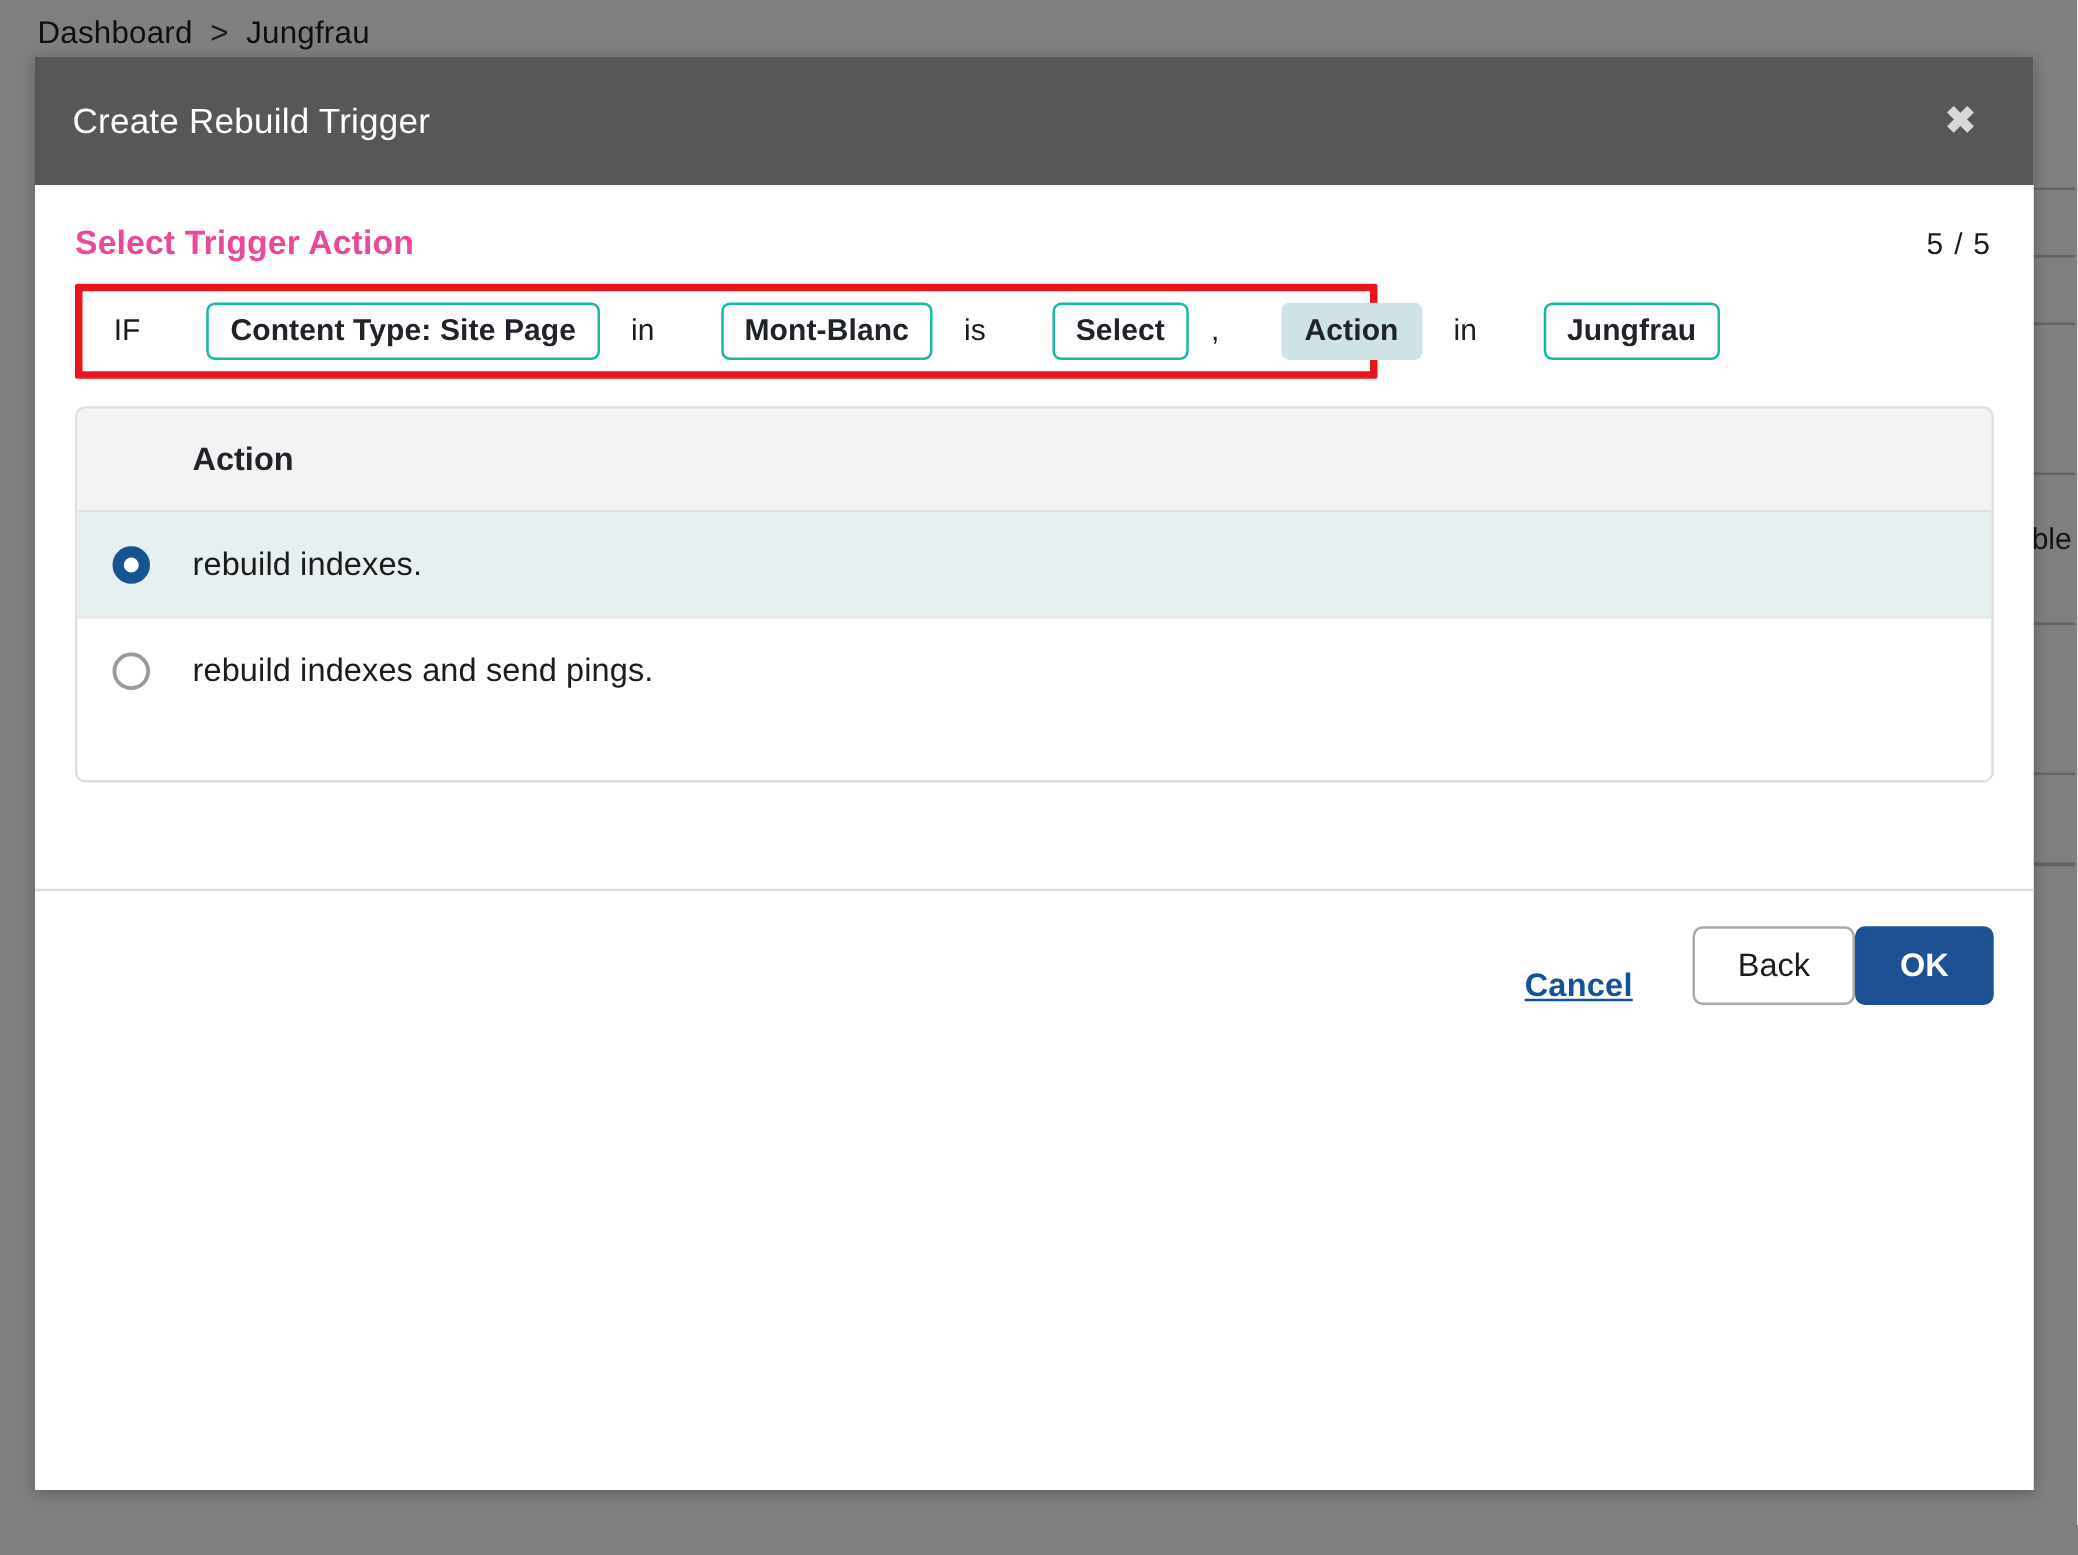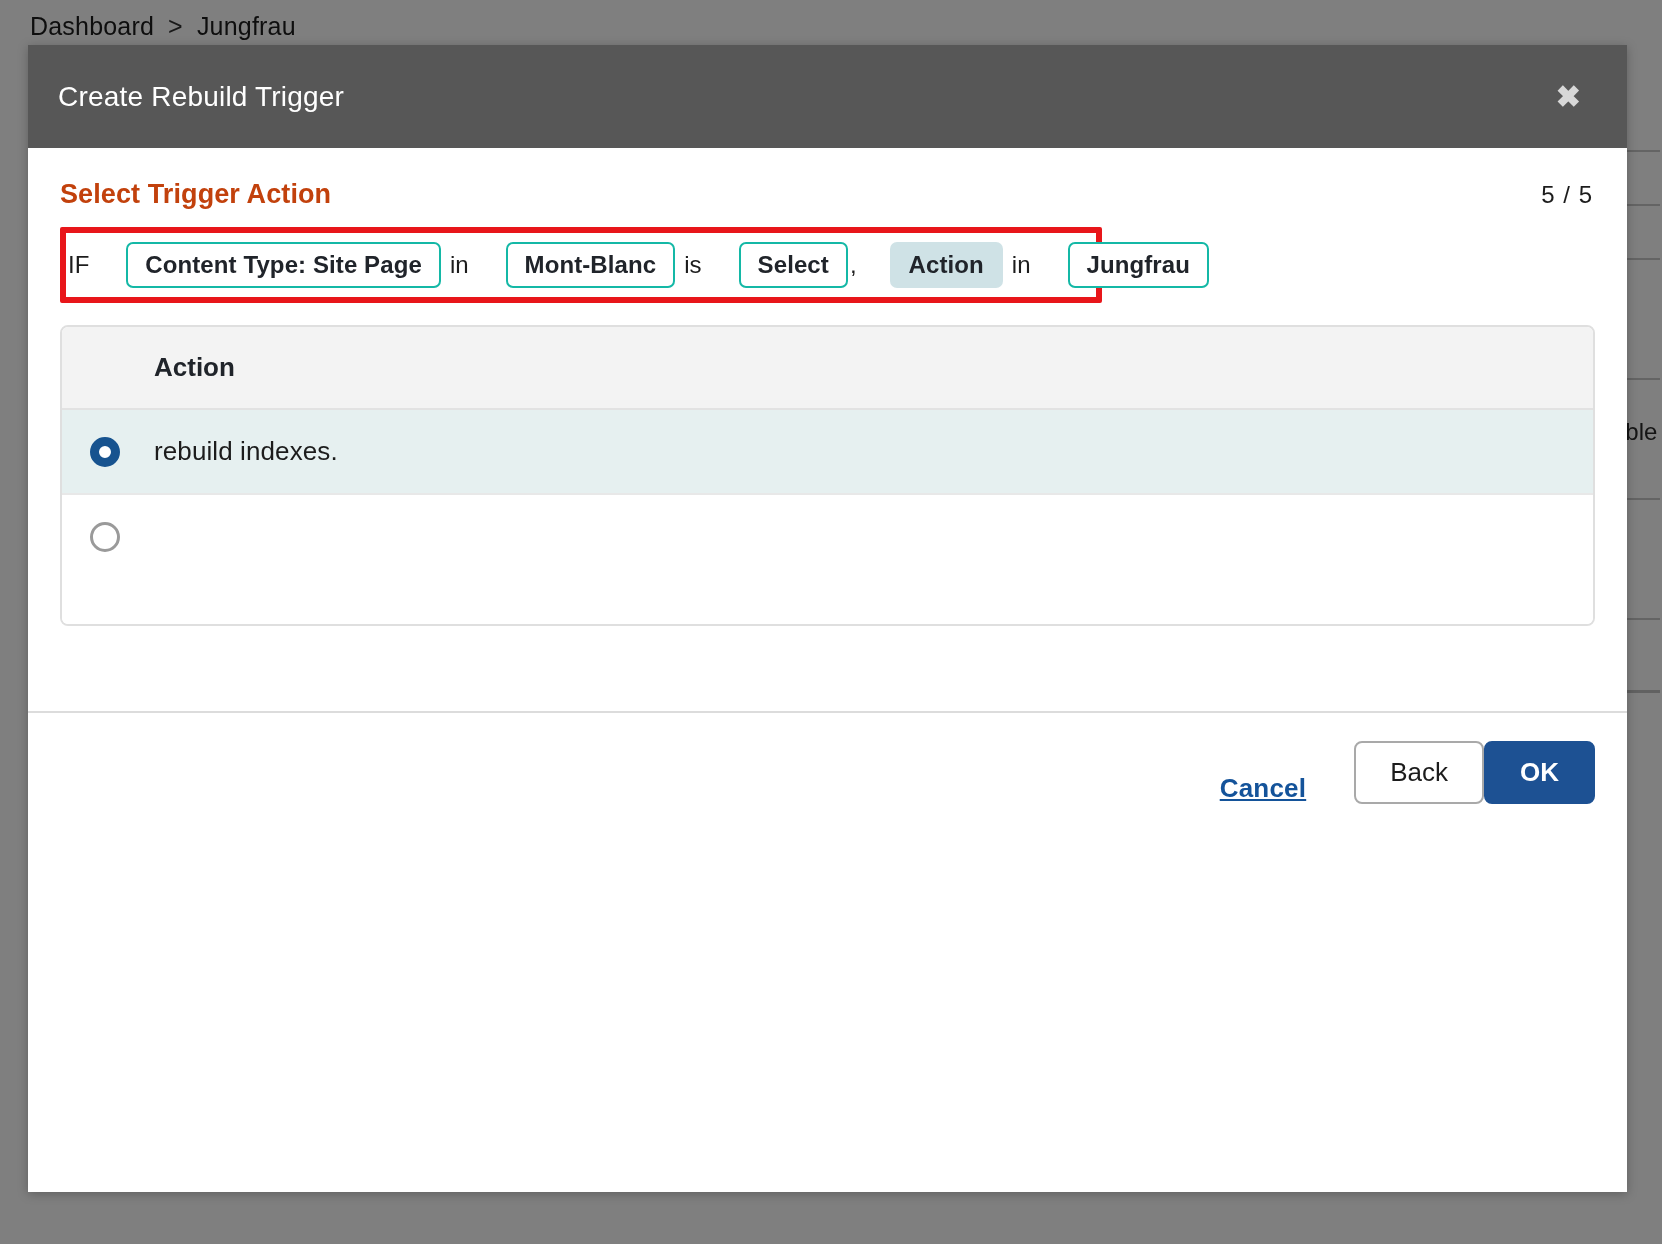--- a/index.html
+++ b/index.html
@@ -116,39 +116,39 @@
 
   .section-head {
     display: flex;
     align-items: baseline;
     justify-content: space-between;
     padding-top: 31px;
   }
   .section-title {
     font-size: 27px;
     font-weight: bold;
-    color: #c2410c;
+    color: #ec4899;
     letter-spacing: .1px;
   }
   .step-counter {
     font-size: 24px;
     color: #1c1c1c;
     padding-right: 2px;
     letter-spacing: 1px;
   }
 
   
   .condition-bar {
     margin-top: 17px;
     border: 6px solid #e8161a;
     border-radius: 2px;
-    padding: 9px 0;
+    padding: 9px 23px;
     display: inline-flex;
     align-items: center;
-    gap: 0;
+    gap: 16px;
     box-sizing: border-box;
     width: 1042px;
   }
   .cond-word {
     font-size: 24px;
     color: #1c1c1c;
     padding: 0 9px;
   }
   .cond-word.comma {
     padding: 0 5px 0 2px;
@@ -329,20 +329,21 @@
         <span class="th">Action</span>
       </div>
 
       <div class="option-row selected">
         <span class="radio checked"></span>
         <span class="option-label">rebuild indexes.</span>
       </div>
 
       <div class="option-row last">
         <span class="radio"></span>
+        <span class="option-label">rebuild indexes and send pings.</span>
       </div>
 
       <div class="option-filler"></div>
     </div>
   </div>
 
   <div class="dialog-footer">
     <span class="link-button">Cancel</span>
     <span class="btn btn-secondary">Back</span>
     <span class="btn btn-primary">OK</span>

